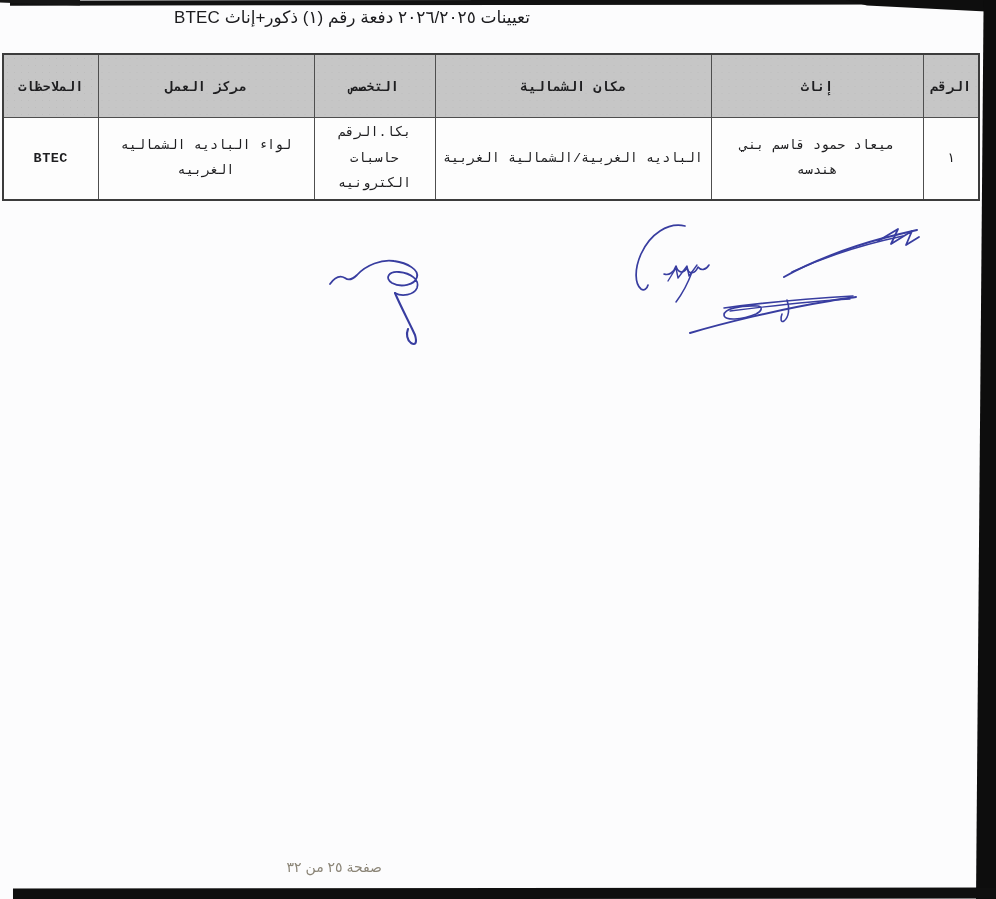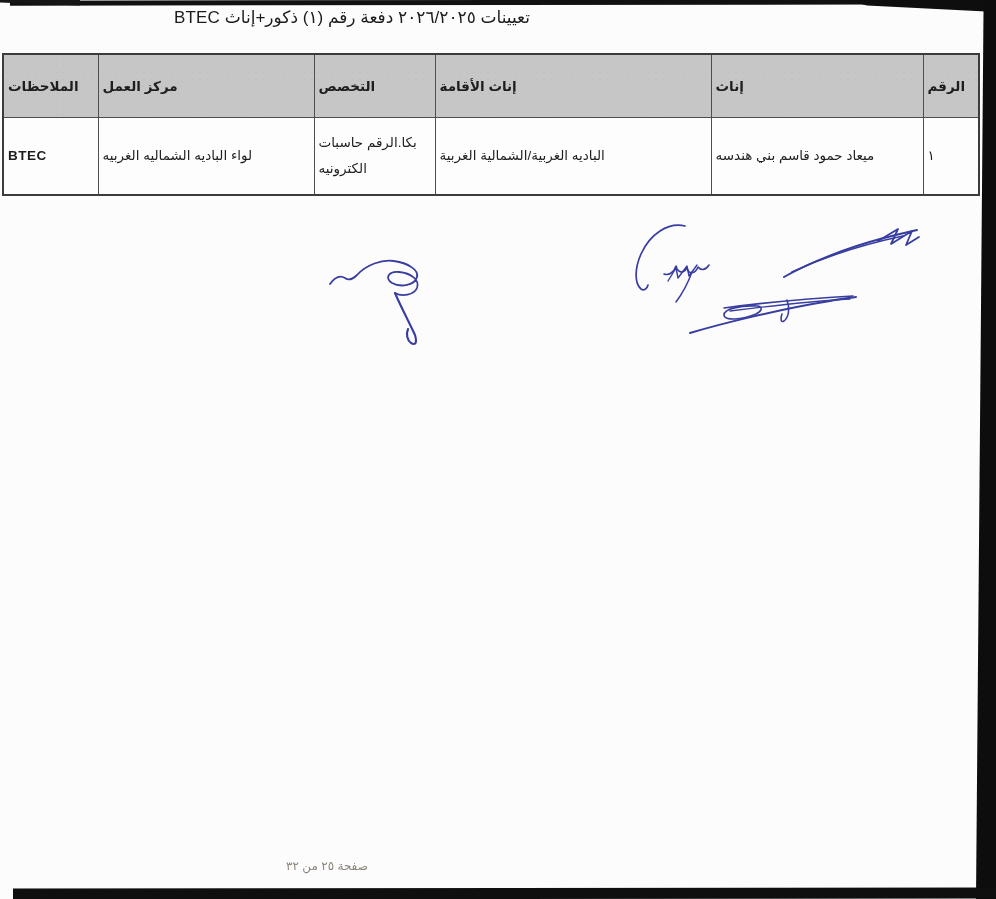--- a/index.html
+++ b/index.html
@@ -22,39 +22,39 @@
     direction:rtl;text-align:center;
     font-size:17px;font-weight:normal;color:#1b1b1e;letter-spacing:0.2px;
   }
   
   .roster{
     position:absolute;top:53px;left:2px;width:976px;
     border-collapse:collapse;table-layout:fixed;direction:rtl;
     color:#1e1e20;
   }
   .roster th,.roster td{
-    border:1.5px solid #4e4e4e;text-align:left;vertical-align:middle;
-    padding:2px 4px;overflow:hidden;
+    border:1.5px solid #4e4e4e;text-align:center;vertical-align:middle;
+    padding:2px 4px;overflow:hidden;font-family:Liberation Mono, monospace;
   }
   .roster thead th{
     background:#c6c6c6;height:58px;font-size:13.5px;font-weight:bold;
     background-image:radial-gradient(#bdbdbd 12%,transparent 13%);
     background-size:7px 7px;
   }
   .roster tbody td{height:72px;font-size:13.5px;line-height:1.9;background:#fdfdfd;}
   .roster{border:2px solid #3c3c3c;}
   .cell-notes{font-weight:bold;font-size:14px;letter-spacing:0.5px;}
   
   .sig-layer{position:absolute;top:0;left:0;width:996px;height:899px;pointer-events:none;}
   .sig-layer path{fill:none;stroke-linecap:round;stroke-linejoin:round;}
   
   .page-num{
     position:absolute;top:859px;left:272px;width:110px;
-    direction:rtl;text-align:center;
-    font-size:12px;color:#8b8577;
+    direction:rtl;text-align:right;
+    font-size:14px;color:#8b8577;
   }
 </style>
 </head>
 <body>
 
 <div class="scan-top"></div>
 <div class="scan-top-left"></div>
 <div class="scan-top-right"></div>
 <div class="scan-right"></div>
 <div class="scan-bottom"></div>
@@ -67,21 +67,21 @@
     <col style="width:212px">
     <col style="width:276px">
     <col style="width:121px">
     <col style="width:216px">
     <col style="width:95px">
   </colgroup>
   <thead>
     <tr>
       <th>الرقم</th>
       <th>إناث</th>
-      <th>إناث الأقامة</th>
+      <th>مكان الشمالية</th>
       <th>التخصص</th>
       <th>مركز العمل</th>
       <th>الملاحظات</th>
     </tr>
   </thead>
   <tbody>
     <tr>
       <td>١</td>
       <td>ميعاد حمود قاسم بني هندسه</td>
       <td>الباديه الغربية/الشمالية الغربية</td>

